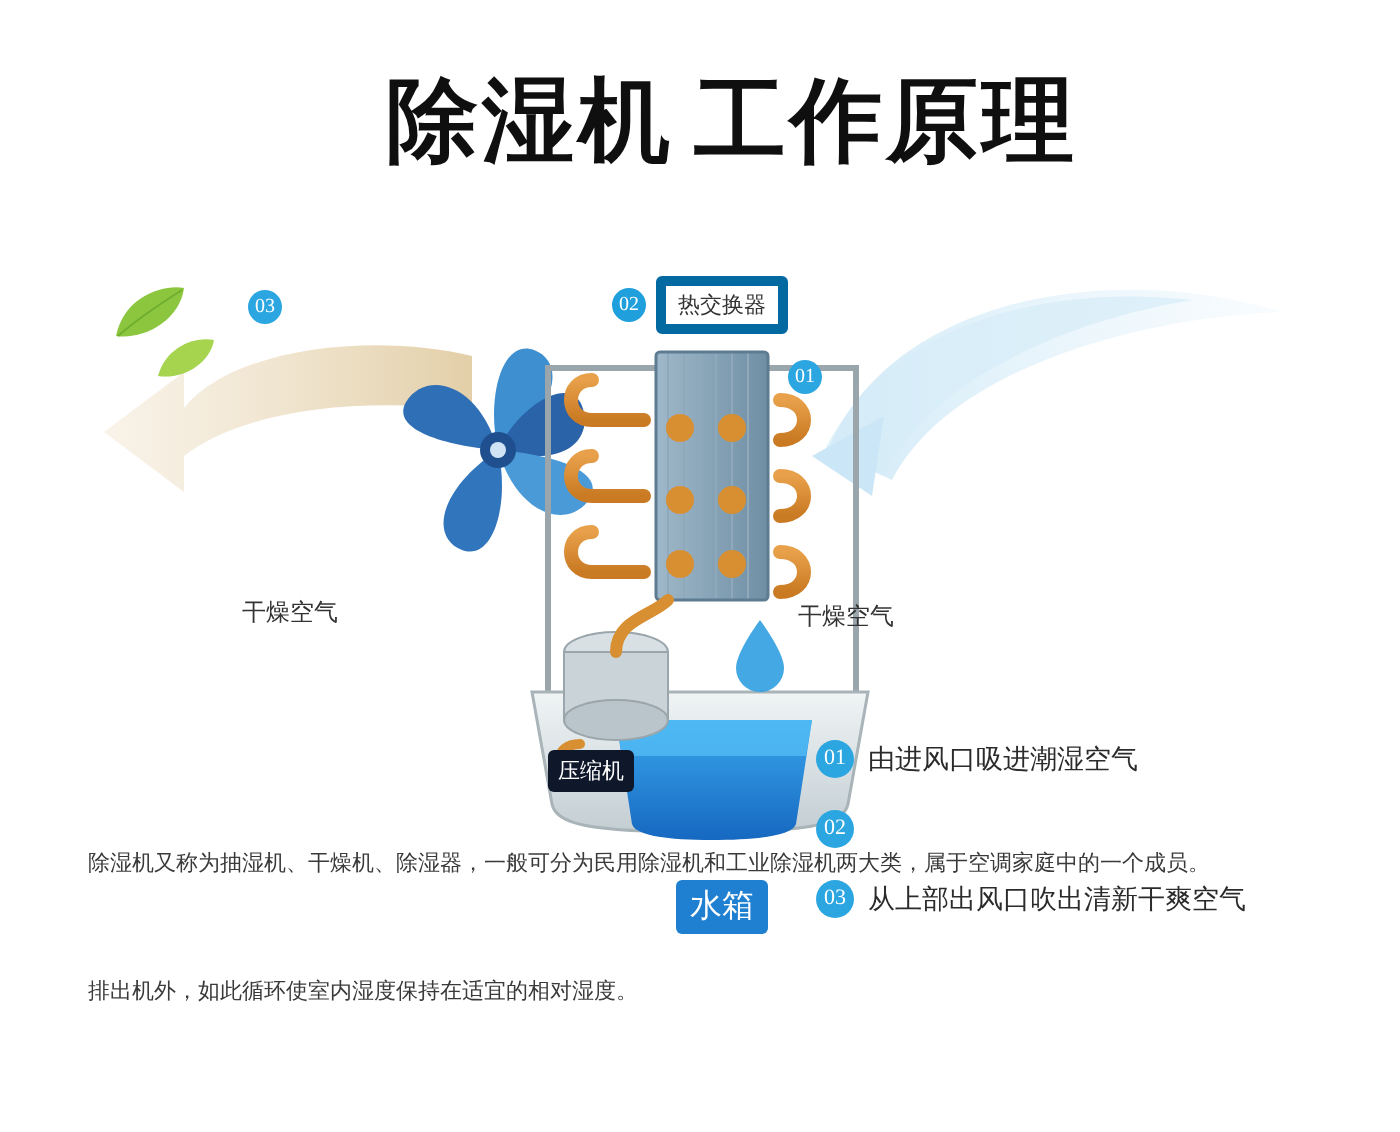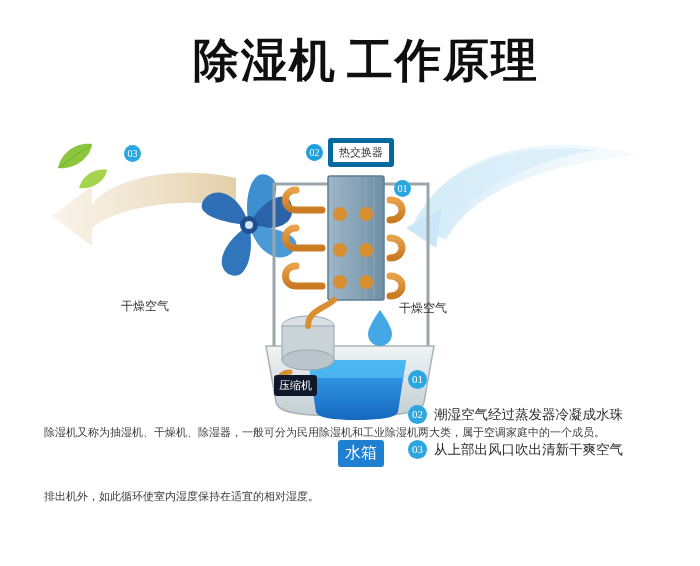--- a/index.html
+++ b/index.html
@@ -237,24 +237,24 @@
     </div>
     <div class="lbl-humid">干燥空气</div>
 
     <div class="lbl-compressor">压缩机</div>
 
     <div class="lbl-tank">水箱</div>
 
     <div class="bullets">
       <div class="bullet">
         <span class="num">01</span>
+        <span>由进风口吸进潮湿空气</span>
       </div>
       <div class="bullet">
         <span class="num">02</span>
-        <span>潮湿空气经过蒸发器冷凝成水珠</span>
       </div>
       <div class="bullet">
         <span class="num">03</span>
         <span>从上部出风口吹出清新干爽空气</span>
       </div>
     </div>
 
   </div>
 
   <div class="paras">

